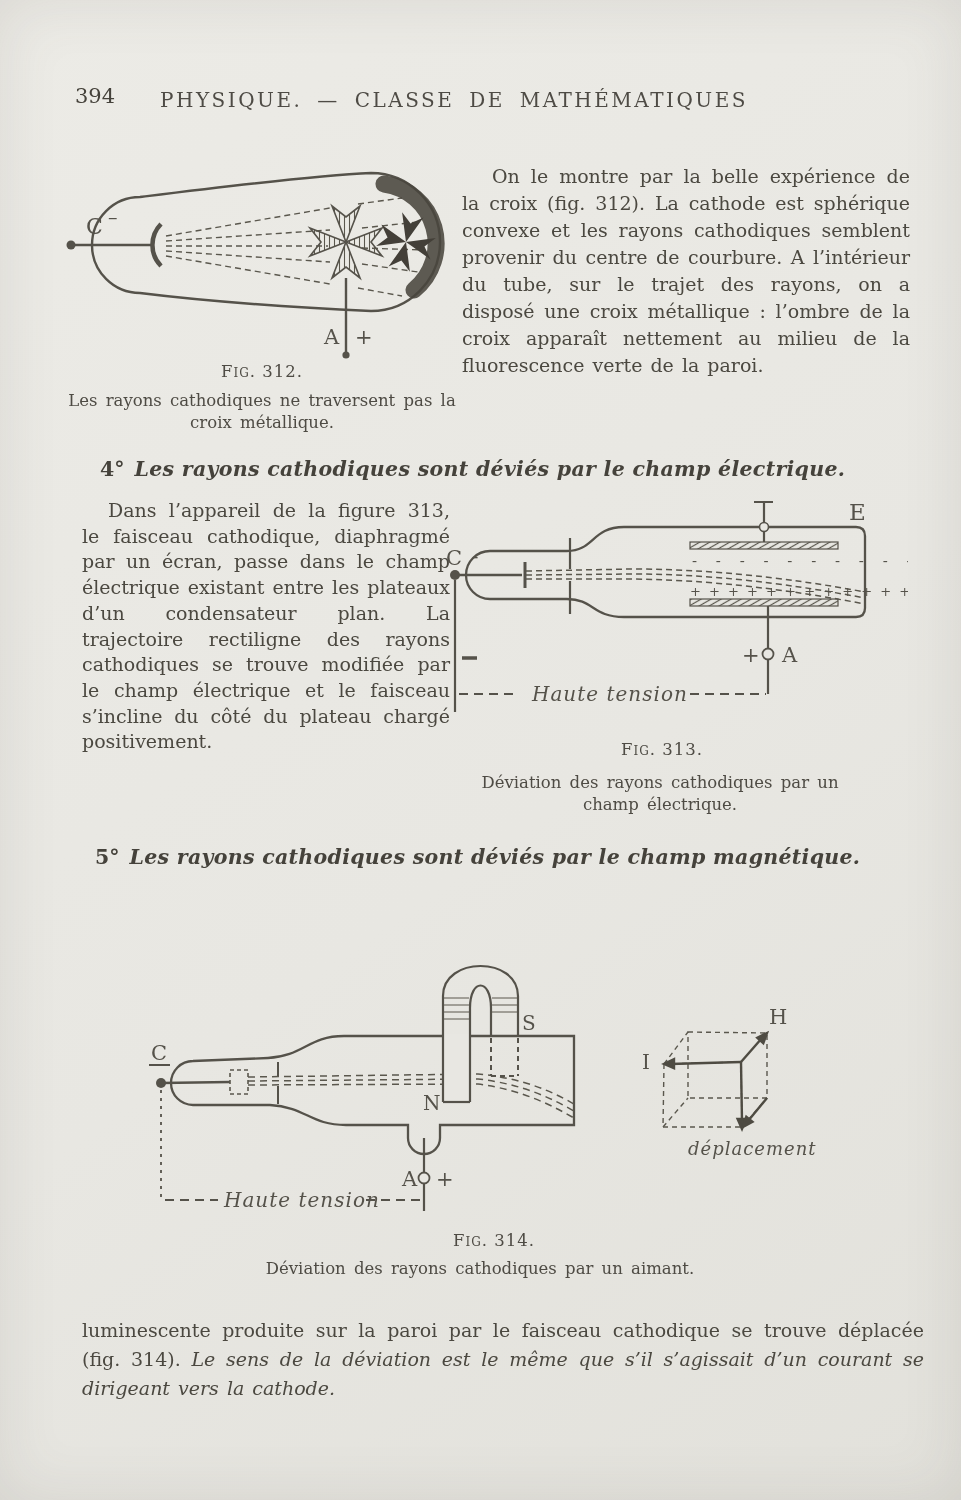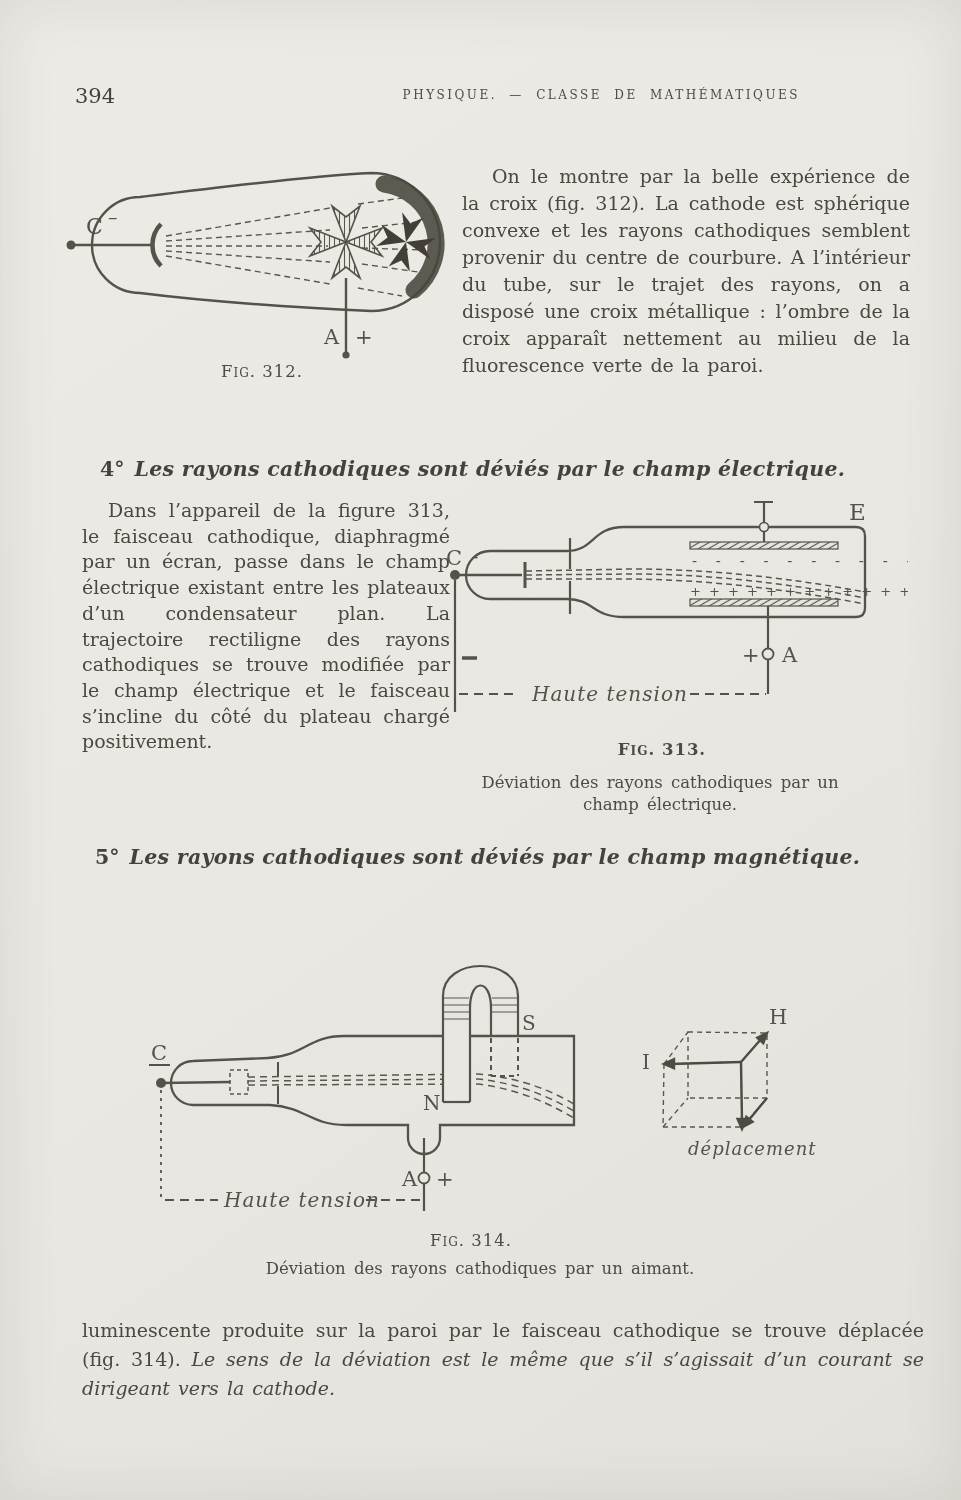--- a/index.html
+++ b/index.html
@@ -11,21 +11,21 @@
     box-shadow:inset 0 0 60px rgba(90,85,70,.12);
   }
   .abs{position:absolute;}
   .just{text-align:justify;hyphens:auto;-webkit-hyphens:auto;}
   .body-text{font-size:19px;line-height:27px;word-spacing:2px;}
   .heading{font-weight:bold;font-size:20.5px;color:#45423b;white-space:nowrap;}
   .heading .h-num{font-style:normal;margin-right:10px;}
   .heading .h-txt{font-style:italic;letter-spacing:.3px;}
   .figlabel{font-variant:small-caps;font-size:16.5px;text-align:center;letter-spacing:1px;color:#4e4b44;}
   .figcaption{font-size:16.5px;line-height:22px;text-align:center;color:#4e4b44;word-spacing:3px;}
-  .runtitle{font-size:12px;letter-spacing:2.5px;text-align:right;color:#4e4b45;word-spacing:6px;white-space:nowrap;}
+  .runtitle{font-size:20px;letter-spacing:2.5px;text-align:left;color:#4e4b45;word-spacing:6px;white-space:nowrap;}
   .pagenum{font-size:21px;color:#45423b;}
   svg{display:block;}
   svg text{font-family:"DejaVu Serif","Liberation Serif",serif;fill:#55524a;}
   .ital{font-style:italic;margin-top:16px;}
 </style>
 </head>
 <body>
 
 <div class="page">
 
@@ -77,20 +77,21 @@
         <path d="M 344 82 L 372 71 L 363 82 L 372 93 Z"></path>
       </g>
 
       <line x1="284" y1="118" x2="284" y2="192" stroke="#55524a" stroke-width="2.4"></line>
       <circle cx="284" cy="195" r="3.6" fill="#55524a"></circle>
       <text x="262" y="184" font-size="21">A</text>
       <text x="293" y="184" font-size="21">+</text>
     </svg>
   </div>
   <div class="abs figlabel" style="left:62px;top:362px;width:400px;">Fig. 312.</div>
+  <div class="abs figcaption" style="left:58px;top:390px;width:408px;">Les rayons cathodiques ne traversent pas la croix métallique.</div>
 
   <div class="abs just body-text" style="left:462px;top:163px;width:448px;text-indent:30px;">On le montre par la belle expérience de la croix (fig. 312). La cathode est sphérique convexe et les rayons cathodiques semblent provenir du centre de courbure. A l’intérieur du tube, sur le trajet des rayons, on a disposé une croix métallique : l’ombre de la croix apparaît nettement au milieu de la fluorescence verte de la paroi.</div>
 
   <div class="abs heading" style="left:100px;top:457px;">
     <span class="h-num">4°</span><span class="h-txt">Les rayons cathodiques sont déviés par le champ électrique.</span>
   </div>
 
   <div class="abs just body-text" style="left:82px;top:498px;width:368px;line-height:25.7px;text-indent:26px;">Dans l’appareil de la figure 313, le faisceau cathodique, diaphragmé par un écran, passe dans le champ électrique existant entre les plateaux d’un condensateur plan. La trajectoire rectiligne des rayons cathodiques se trouve modifiée par le champ électrique et le faisceau s’incline du côté du plateau chargé positivement.</div>
 
   <div class="abs" style="left:432px;top:486px;">
@@ -136,21 +137,21 @@
       <line x1="336" y1="120" x2="336" y2="208" stroke="#55524a" stroke-width="2.2"></line>
       <circle cx="336" cy="168" r="5.5" fill="#e8e7e2" stroke="#55524a" stroke-width="1.8"></circle>
       <text x="310" y="176" font-size="21">+</text>
       <text x="350" y="176" font-size="21">A</text>
 
       <line x1="27" y1="208" x2="86" y2="208" stroke="#55524a" stroke-width="2" stroke-dasharray="9 6"></line>
       <text x="100" y="215" font-size="20" font-style="italic" letter-spacing="1">Haute tension</text>
       <line x1="258" y1="208" x2="334" y2="208" stroke="#55524a" stroke-width="2" stroke-dasharray="9 6"></line>
     </svg>
   </div>
-  <div class="abs figlabel" style="left:432px;top:740px;width:460px;font-weight:bold;">Fig. 313.</div>
+  <div class="abs figlabel" style="left:432px;top:740px;width:460px;">Fig. 313.</div>
   <div class="abs figcaption" style="left:470px;top:772px;width:380px;">Déviation des rayons cathodiques par un champ électrique.</div>
 
   <div class="abs heading" style="left:95px;top:845px;">
     <span class="h-num">5°</span><span class="h-txt">Les rayons cathodiques sont déviés par le champ magnétique.</span>
   </div>
 
 
   <div class="abs" style="left:118px;top:948px;">
     <svg width="835" height="272" viewBox="0 0 835 272">
 
@@ -221,20 +222,20 @@
         <line x1="623" y1="114" x2="624" y2="174"></line>
         <polygon points="624,181 619.6,171 628,171"></polygon>
         <line x1="649" y1="150" x2="630" y2="173"></line>
         <polygon points="625,179 634.5,173.9 628.3,168.7"></polygon>
       </g>
       <text x="651" y="76" font-size="21">H</text>
       <text x="524" y="121" font-size="20">I</text>
       <text x="570" y="207" font-size="18" font-style="italic" letter-spacing="1">déplacement</text>
     </svg>
   </div>
-  <div class="abs figlabel" style="left:321px;top:1231px;width:300px;">Fig. 314.</div>
+  <div class="abs figlabel" style="left:344px;top:1231px;width:300px;">Fig. 314.</div>
   <div class="abs figcaption" style="left:180px;top:1258px;width:600px;">Déviation des rayons cathodiques par un aimant.</div>
 
   <div class="abs just body-text" style="left:82px;top:1316px;width:842px;line-height:29px;">
     <span>luminescente produite sur la paroi par le faisceau cathodique se trouve déplacée (fig. 314). </span><span class="ital">Le sens de la déviation est le même que s’il s’agissait d’un courant se dirigeant vers la cathode.</span>
   </div>
 
 </div>
 
 </body></html>

